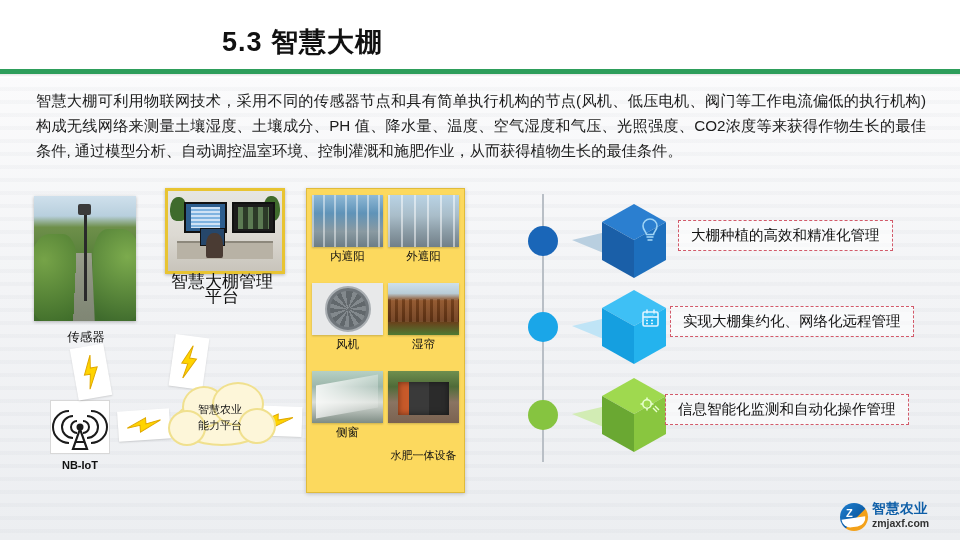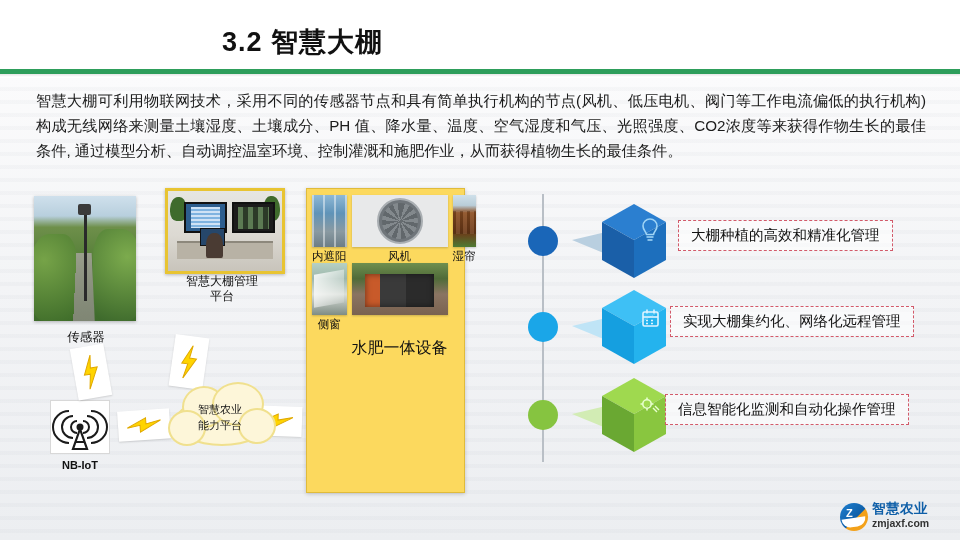--- a/index.html
+++ b/index.html
@@ -77,21 +77,21 @@
   .ph-platform .scr2{position:absolute;left:56%;top:14%;width:34%;height:34%;background:#1c1c1c;border:2px solid #111;}
   .ph-platform .scr2 i{position:absolute;inset:10%;display:block;
      background:repeating-linear-gradient(to right,#5c7a53 0 5px,#2c3a28 5px 10px),
                 repeating-linear-gradient(to bottom,#5c7a53 0 5px,#2c3a28 5px 10px);}
   .ph-platform .desk{position:absolute;left:8%;top:62%;width:84%;height:20%;background:#b8b2a5;border-top:2px solid #8d887c;}
   .ph-platform .mon3{position:absolute;left:28%;top:46%;width:20%;height:20%;background:#26476b;border:1px solid #111;}
   .ph-platform .person{position:absolute;left:33%;top:52%;width:15%;height:32%;background:#4a3b33;border-radius:45% 45% 10% 10%;}
   .ph-platform .plantL{position:absolute;left:2%;top:8%;width:14%;height:30%;background:#3f6b2c;border-radius:50% 40% 30% 40%;}
   .ph-platform .plantR{position:absolute;right:2%;top:6%;width:14%;height:32%;background:#3f6b2c;border-radius:40% 50% 40% 30%;}
 
-  .lbl{position:absolute;font-size:12px;color:#111;text-align:center;line-height:15px;}
+  .lbl{position:absolute;font-size:17px;color:#111;text-align:center;line-height:15px;}
   .lbl-sensor{left:2px;top:142px;width:100px;font-size:12.5px;}
   .lbl-platform{left:128px;top:86px;width:120px;}
 
   
   .tower{
     position:absolute;left:16px;top:212px;width:58px;height:52px;
     background:#ffffff;border:1px solid #d8d8d8;overflow:hidden;
   }
   .tower svg{position:absolute;left:0;top:0;}
   .lbl-nbiot{left:10px;top:270px;width:72px;font-size:11px;font-weight:bold;}
@@ -119,25 +119,25 @@
   .cloud-text{position:relative;z-index:3;font-size:11px;color:#1b1b1b;
               text-align:center;line-height:16px;}
 
   
   .yellow-panel{
     position:absolute;left:306px;top:188px;width:159px;height:305px;
     background:#fcd95e;border:1px solid #e0bb3a;
     box-shadow:0 1px 4px rgba(0,0,0,.2);
     padding:6px 5px;box-sizing:border-box;
   }
-  .eq-grid{display:grid;grid-template-columns:1fr 1fr 1fr;gap:0 5px;}
+  .eq-grid{display:grid;grid-template-columns:1fr 1fr;gap:20px 5px;}
   .eq-cell{display:flex;flex-direction:column;align-items:center;}
   .eq-img{width:100%;height:52px;box-shadow:0 1px 2px rgba(0,0,0,.2);overflow:hidden;position:relative;}
   .eq-cap{font-size:11.5px;color:#111;margin-top:3px;line-height:13px;white-space:nowrap;}
-  .eq-cap.sm{font-size:16px;margin-top:26px;}
+  .eq-cap.sm{font-size:11px;margin-top:26px;}
 
   .img-inner{background:linear-gradient(to bottom,#8fb9d6 0%,#5f93b8 35%,#8a9aa2 70%,#6c7d86 100%);}
   .img-inner:after{content:"";position:absolute;inset:0;
      background:repeating-linear-gradient(to right,rgba(255,255,255,.45) 0 2px,rgba(255,255,255,0) 2px 11px);}
   .img-outer{background:linear-gradient(to bottom,#b9d3e5 0%,#a9bdc9 40%,#8b9ca6 70%,#717f88 100%);}
   .img-outer:after{content:"";position:absolute;inset:0;
      background:repeating-linear-gradient(to right,rgba(255,255,255,.5) 0 2px,rgba(255,255,255,0) 2px 13px);}
   .img-wet{background:linear-gradient(to bottom,#cfe0ea 0%,#b9cdd8 20%,#8c4e22 34%,#6d3a18 72%,#4e7a33 100%);}
   .img-wet:after{content:"";position:absolute;left:0;top:30%;right:0;height:45%;
      background:repeating-linear-gradient(to right,rgba(0,0,0,.18) 0 3px,rgba(255,255,255,.08) 3px 7px);}
@@ -190,21 +190,21 @@
      font-family:"Liberation Sans",sans-serif;}
 </style>
 </head>
 <body>
 
 <div class="bg-wash"></div>
 <div class="bg-watermark"></div>
 
 <div class="slide">
 
-  <div class="page-title">3.2 智慧大棚</div>
+  <div class="page-title">5.3 智慧大棚</div>
   <div class="green-rule"></div>
   <div class="green-rule-shadow"></div>
 
   <div class="body-copy">智慧大棚可利用物联网技术，采用不同的传感器节点和具有简单执行机构的节点(风机、低压电机、阀门等工作电流偏低的执行机构) 构成无线网络来测量土壤湿度、土壤成分、PH 值、降水量、温度、空气湿度和气压、光照强度、CO2浓度等来获得作物生长的最佳条件, 通过模型分析、自动调控温室环境、控制灌溉和施肥作业，从而获得植物生长的最佳条件。</div>
 
   <div class="diagram">
 
     <div class="photo ph-sensor">
       <div class="leafA"></div>
         <div class="leafB"></div>
@@ -284,20 +284,24 @@
     </div>
   </div>
 
   <div class="yellow-panel">
     <div class="eq-grid">
       <div class="eq-cell">
         <div class="eq-img img-inner"></div>
         <div class="eq-cap">内遮阳</div>
       </div>
       <div class="eq-cell">
+        <div class="eq-img img-outer"></div>
+        <div class="eq-cap">外遮阳</div>
+      </div>
+      <div class="eq-cell">
         <div class="eq-img img-fan">
             <div class="disc"></div>
           </div>
         <div class="eq-cap">风机</div>
       </div>
       <div class="eq-cell">
         <div class="eq-img img-wet"></div>
         <div class="eq-cap">湿帘</div>
       </div>
       <div class="eq-cell">

